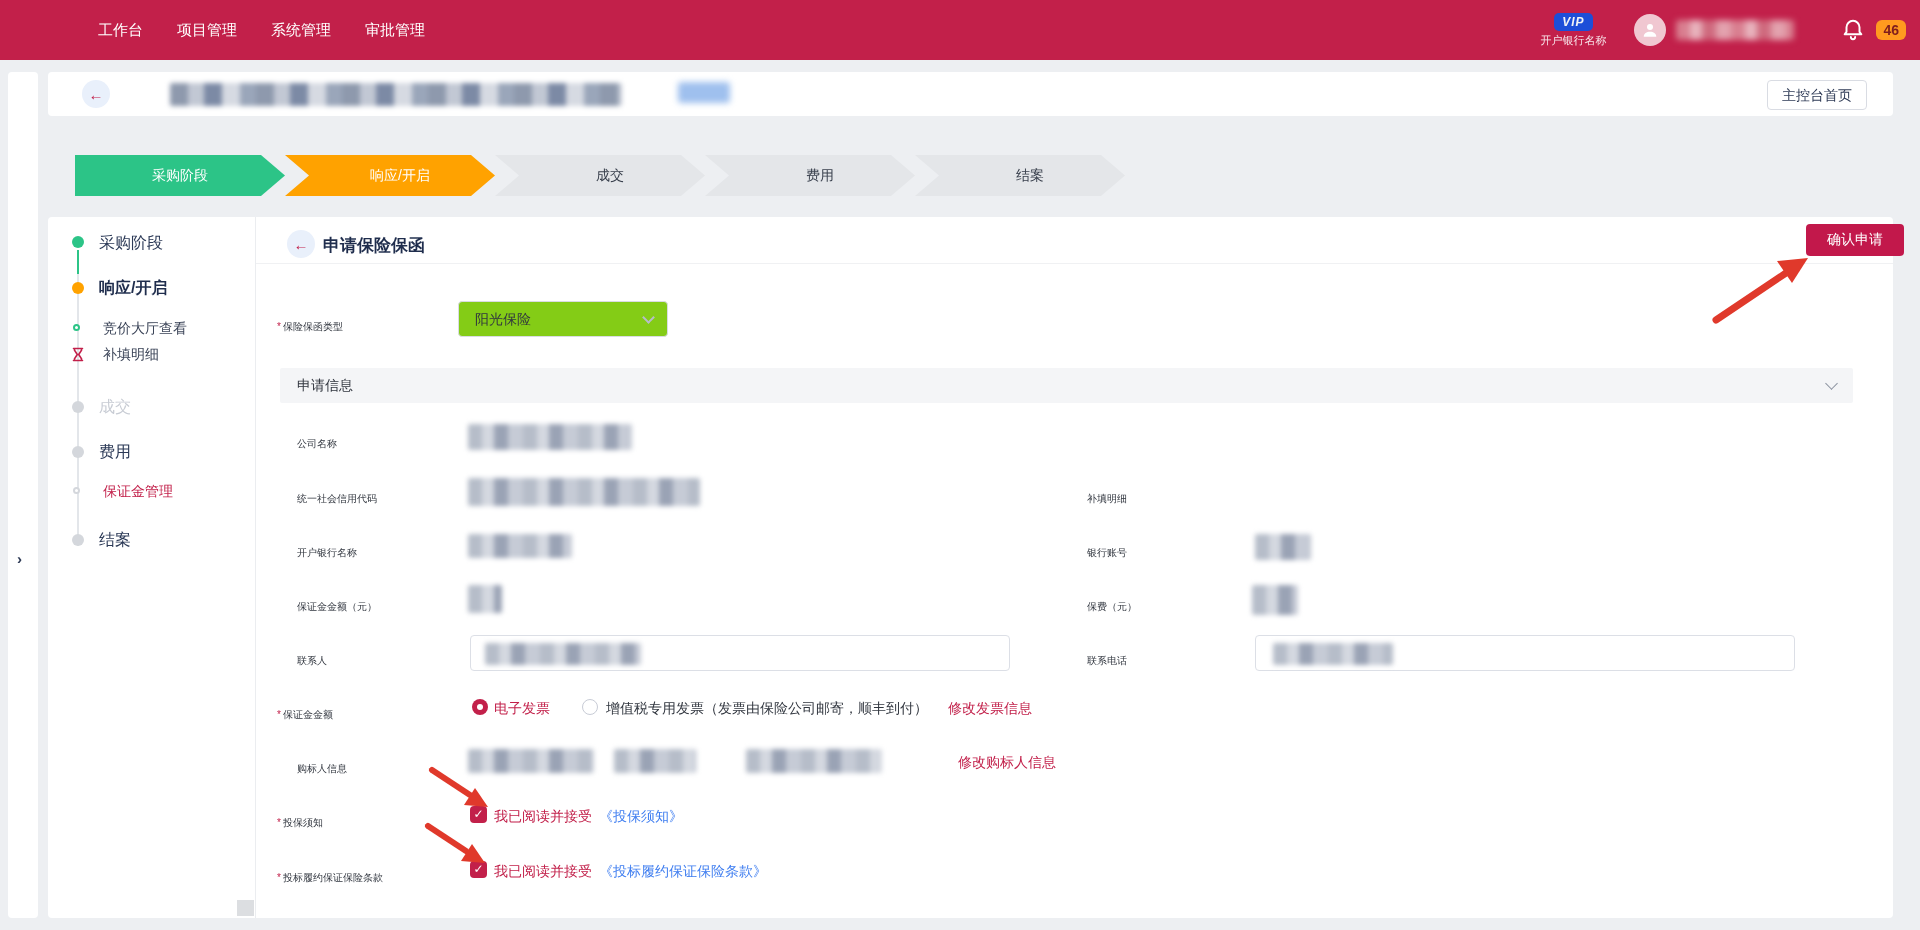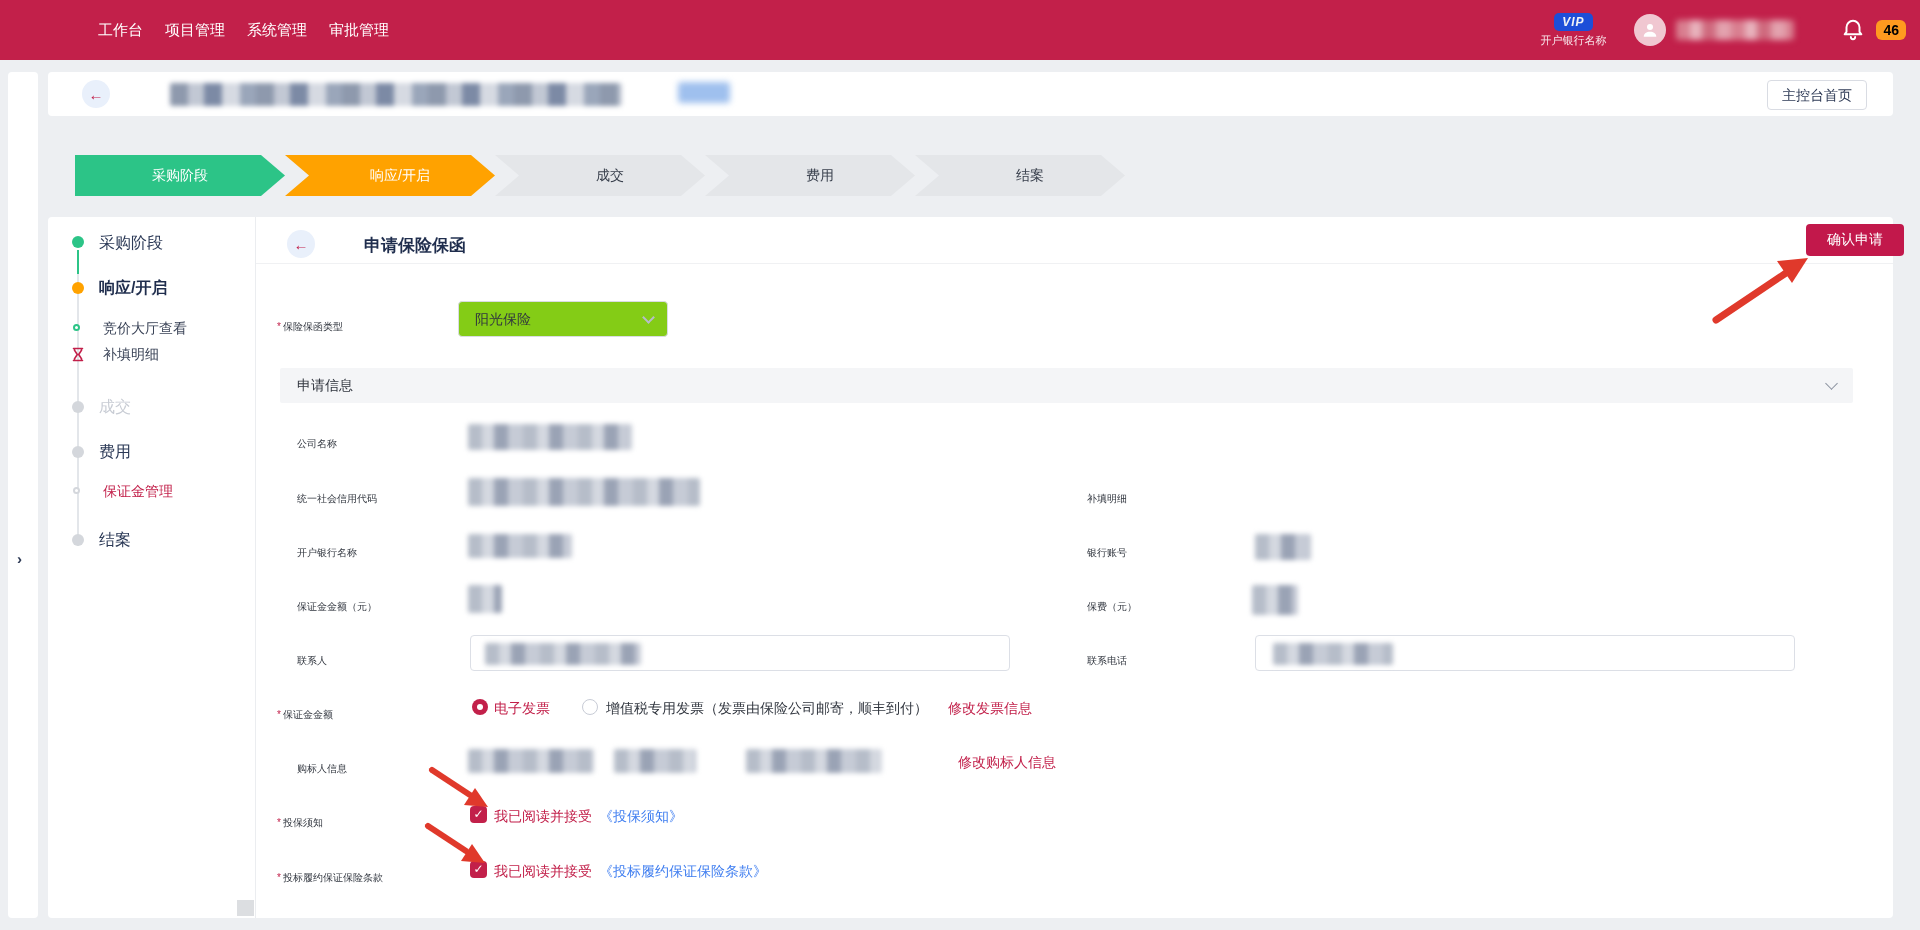--- a/index.html
+++ b/index.html
@@ -1,31 +1,31 @@
 <!DOCTYPE html>
 <html><head>
 <meta charset="utf-8">
 <style>
   * { margin:0; padding:0; box-sizing:border-box; }
   html,body { width:1920px; height:930px; font-family:"Liberation Sans","DejaVu Sans",sans-serif; }
   .page { position:relative; width:1920px; height:930px; background:#edeff2; overflow:hidden; }
 
   
   .topnav { position:absolute; left:0; top:0; width:1920px; height:60px; background:#c2204a; display:flex; align-items:center; }
-  .topnav .menu { display:flex; gap:22px; padding-left:98px;text-align:center; }
+  .topnav .menu { display:flex; gap:34px; padding-left:98px;text-align:center; }
   .topnav .menu span { color:#fff; font-size:15px; cursor:pointer; white-space:nowrap; }
   .nav-right { position:absolute; right:14px; top:0; height:60px; display:flex; align-items:center; }
   .vip-wrap { text-align:center; margin-right:28px; }
   .vip-badge { display:inline-block; background:#1d4ed8; color:#f2f3f5; font-weight:bold; font-style:italic; font-size:12px; padding:2px 8px; border-radius:5px; letter-spacing:1px; }
   .vip-caption { color:rgba(255,255,255,.88); font-size:11px; margin-top:2px; }
   .avatar { width:32px; height:32px; border-radius:50%; background:rgba(255,255,255,.75); display:flex; align-items:center; justify-content:center; margin-right:10px; }
   .name-blur { width:118px; height:20px; border-radius:3px; margin-right:46px;
     background:repeating-linear-gradient(90deg,#d97f90 0 14px,#e8b3bd 14px 26px,#cf6a7e 26px 40px,#e3a2ae 40px 55px); filter:blur(3px); }
   .bell { width:26px; height:26px; margin-right:10px; }
-  .count-badge { background:#ff9a1f; color:#000000; font-size:14px; font-weight:bold; padding:2px 7px; border-radius:6px; }
+  .count-badge { background:#ff9a1f; color:#7f1d1d; font-size:14px; font-weight:bold; padding:2px 7px; border-radius:6px; }
 
   
   .collapse-strip { position:absolute; left:8px; top:72px; width:30px; height:846px; background:#fff; border-radius:4px; }
   .collapse-strip .chev { position:absolute; left:9px; top:478px; color:#2e3a55; font-size:15px; font-weight:bold; cursor:pointer; }
 
   
   .header-card { position:absolute; left:48px; top:72px; width:1845px; height:44px; background:#fff; border-radius:4px; }
   .back-circle { position:absolute; width:28px; height:28px; border-radius:50%; background:#e9f0fb; color:#c2204a; display:flex; align-items:center; justify-content:center; font-size:15px; font-weight:bold; cursor:pointer; }
   .header-card .back-circle { left:34px; top:8px; }
   .title-blur { position:absolute; left:122px; top:11px; width:452px; height:23px; border-radius:2px;
@@ -55,21 +55,21 @@
   .dot-green { background:#2cc487; }
   .dot-orange { background:#ffa200; }
   .dot-gray { background:#d4d7dc; }
   .tl-ring { position:absolute; width:7px; height:7px; border-radius:50%; background:#fff; }
   .ring-green { border:2px solid #2cc487; }
   .ring-gray { border:2px solid #d4d7dc; }
   .tl-phase { font-size:16px; color:#2c3a57; }
   .tl-sub { font-size:14px; color:#3a4357; }
 
   
-  .content-title { position:absolute; left:275px; top:17px; font-size:17px; font-weight:bold; color:#1f2d4d;margin-left:41px; }
+  .content-title { position:absolute; left:275px; top:17px; font-size:17px; font-weight:bold; color:#1f2d4d; }
   .content-border { position:absolute; left:208px; top:46px; width:1637px; height:1px; background:#f0f1f3; }
   .confirm-btn { position:absolute; left:1758px; top:7px; width:98px; height:32px; background:#c2184b; border:none; border-radius:4px; color:#fff; font-size:14px; cursor:pointer; }
 
   .req { color:#c2204a; margin-right:2px; }
   .flabel { position:absolute; font-size:10px; color:#31363f; white-space:nowrap;margin-top:8px; }
   .select-box { position:absolute; left:410px; top:84px; width:210px; height:36px; border:1px solid #d9dce3; border-radius:4px; background:#84cc16; cursor:pointer; }
   .select-box .val { position:absolute; left:16px; top:9px; font-size:14px; color:#31363f; }
   .chev-down { position:absolute; width:9px; height:9px; border-right:2px solid #b6bcc8; border-bottom:2px solid #b6bcc8; transform:rotate(45deg); }
   .select-box .chev-down { right:14px; top:11px; }
 

